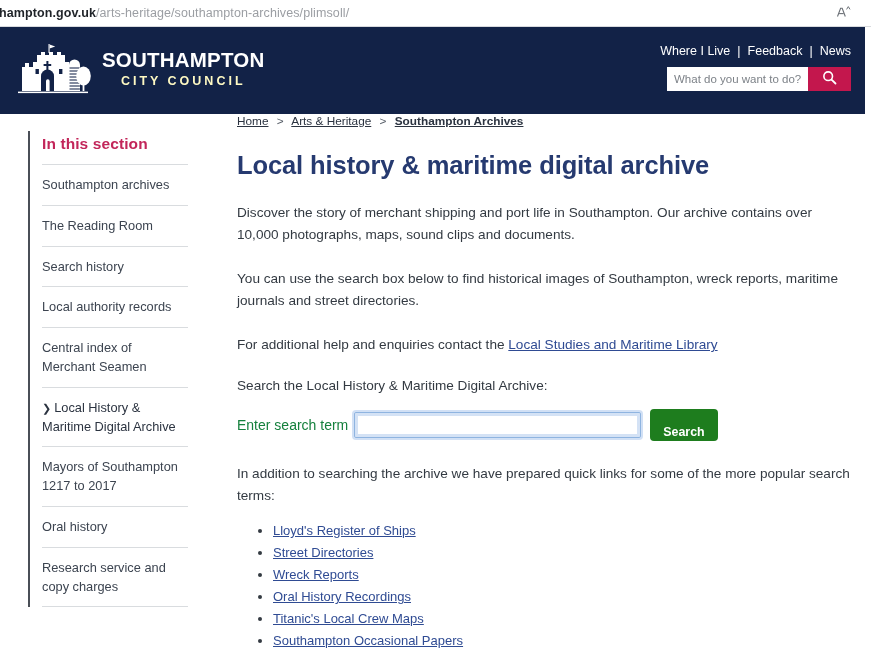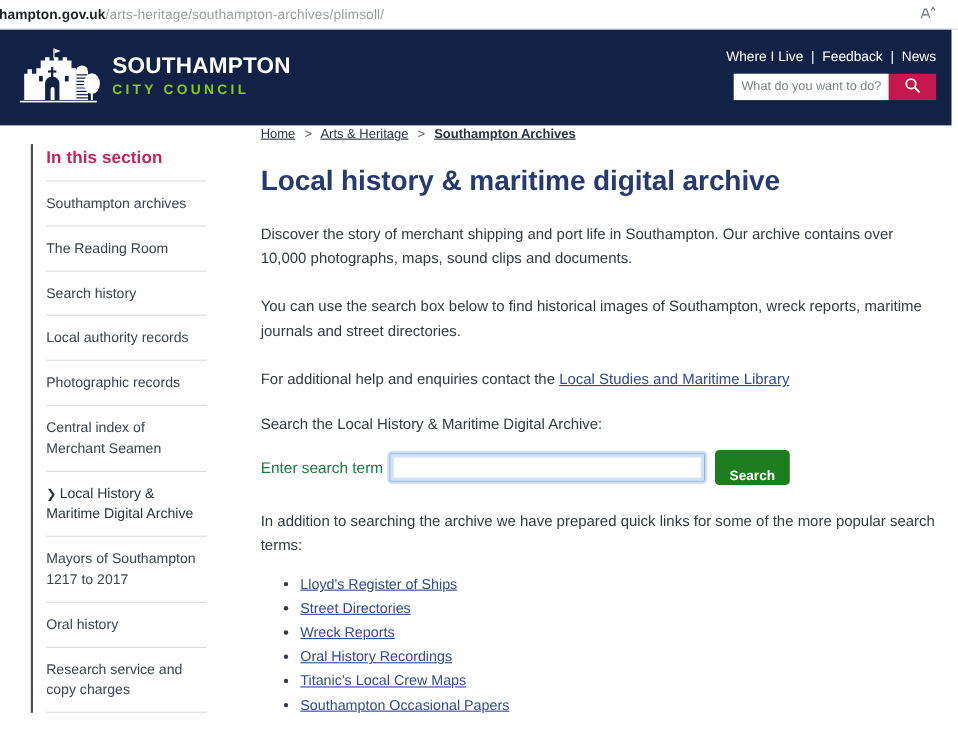--- a/index.html
+++ b/index.html
@@ -51,25 +51,26 @@
   .logo-text { line-height: 1; padding-bottom: 3px; }
   .logo-title {
     display: block;
     color: #ffffff;
     font-size: 20.5px;
     font-weight: 700;
     letter-spacing: .2px;
   }
   .logo-sub {
     display: block;
-    color: #84cc16;
+    color: #fef9c3;
     font-size: 12.5px;
     font-weight: 600;
     letter-spacing: 3.0px;
     margin-top: 4px;
+    text-align: center;
   }
 
   .top-nav {
     position: absolute; right: 14px; top: 17px;
     display: flex; align-items: center; gap: 7px;
     font-size: 12.5px;
     color: #ffffff;
   }
   .top-nav a { color: #ffffff; text-decoration: none; }
   .top-nav .sep { color: #ffffff; }
@@ -307,21 +308,20 @@
 
 <div class="page">
 
   <nav class="sidebar">
     <div class="sidebar-heading">In this section</div>
 
     <a class="side-item" href="#">Southampton archives</a>
     <a class="side-item" href="#">The Reading Room</a>
     <a class="side-item" href="#">Search history</a>
     <a class="side-item" href="#">Local authority records</a>
-    <a class="side-item" href="#">Photographic records</a>
     <a class="side-item" href="#">Central index of Merchant Seamen</a>
     <a class="side-item active" href="#"><span class="chev">❯</span><span>Local History &amp; Maritime Digital Archive</span></a>
     <a class="side-item" href="#">Mayors of Southampton 1217 to 2017</a>
     <a class="side-item" href="#">Oral history</a>
     <a class="side-item" href="#">Research service and copy charges</a>
     <div class="sidebar-bottom-rule"></div>
   </nav>
 
   <main class="main">
 

